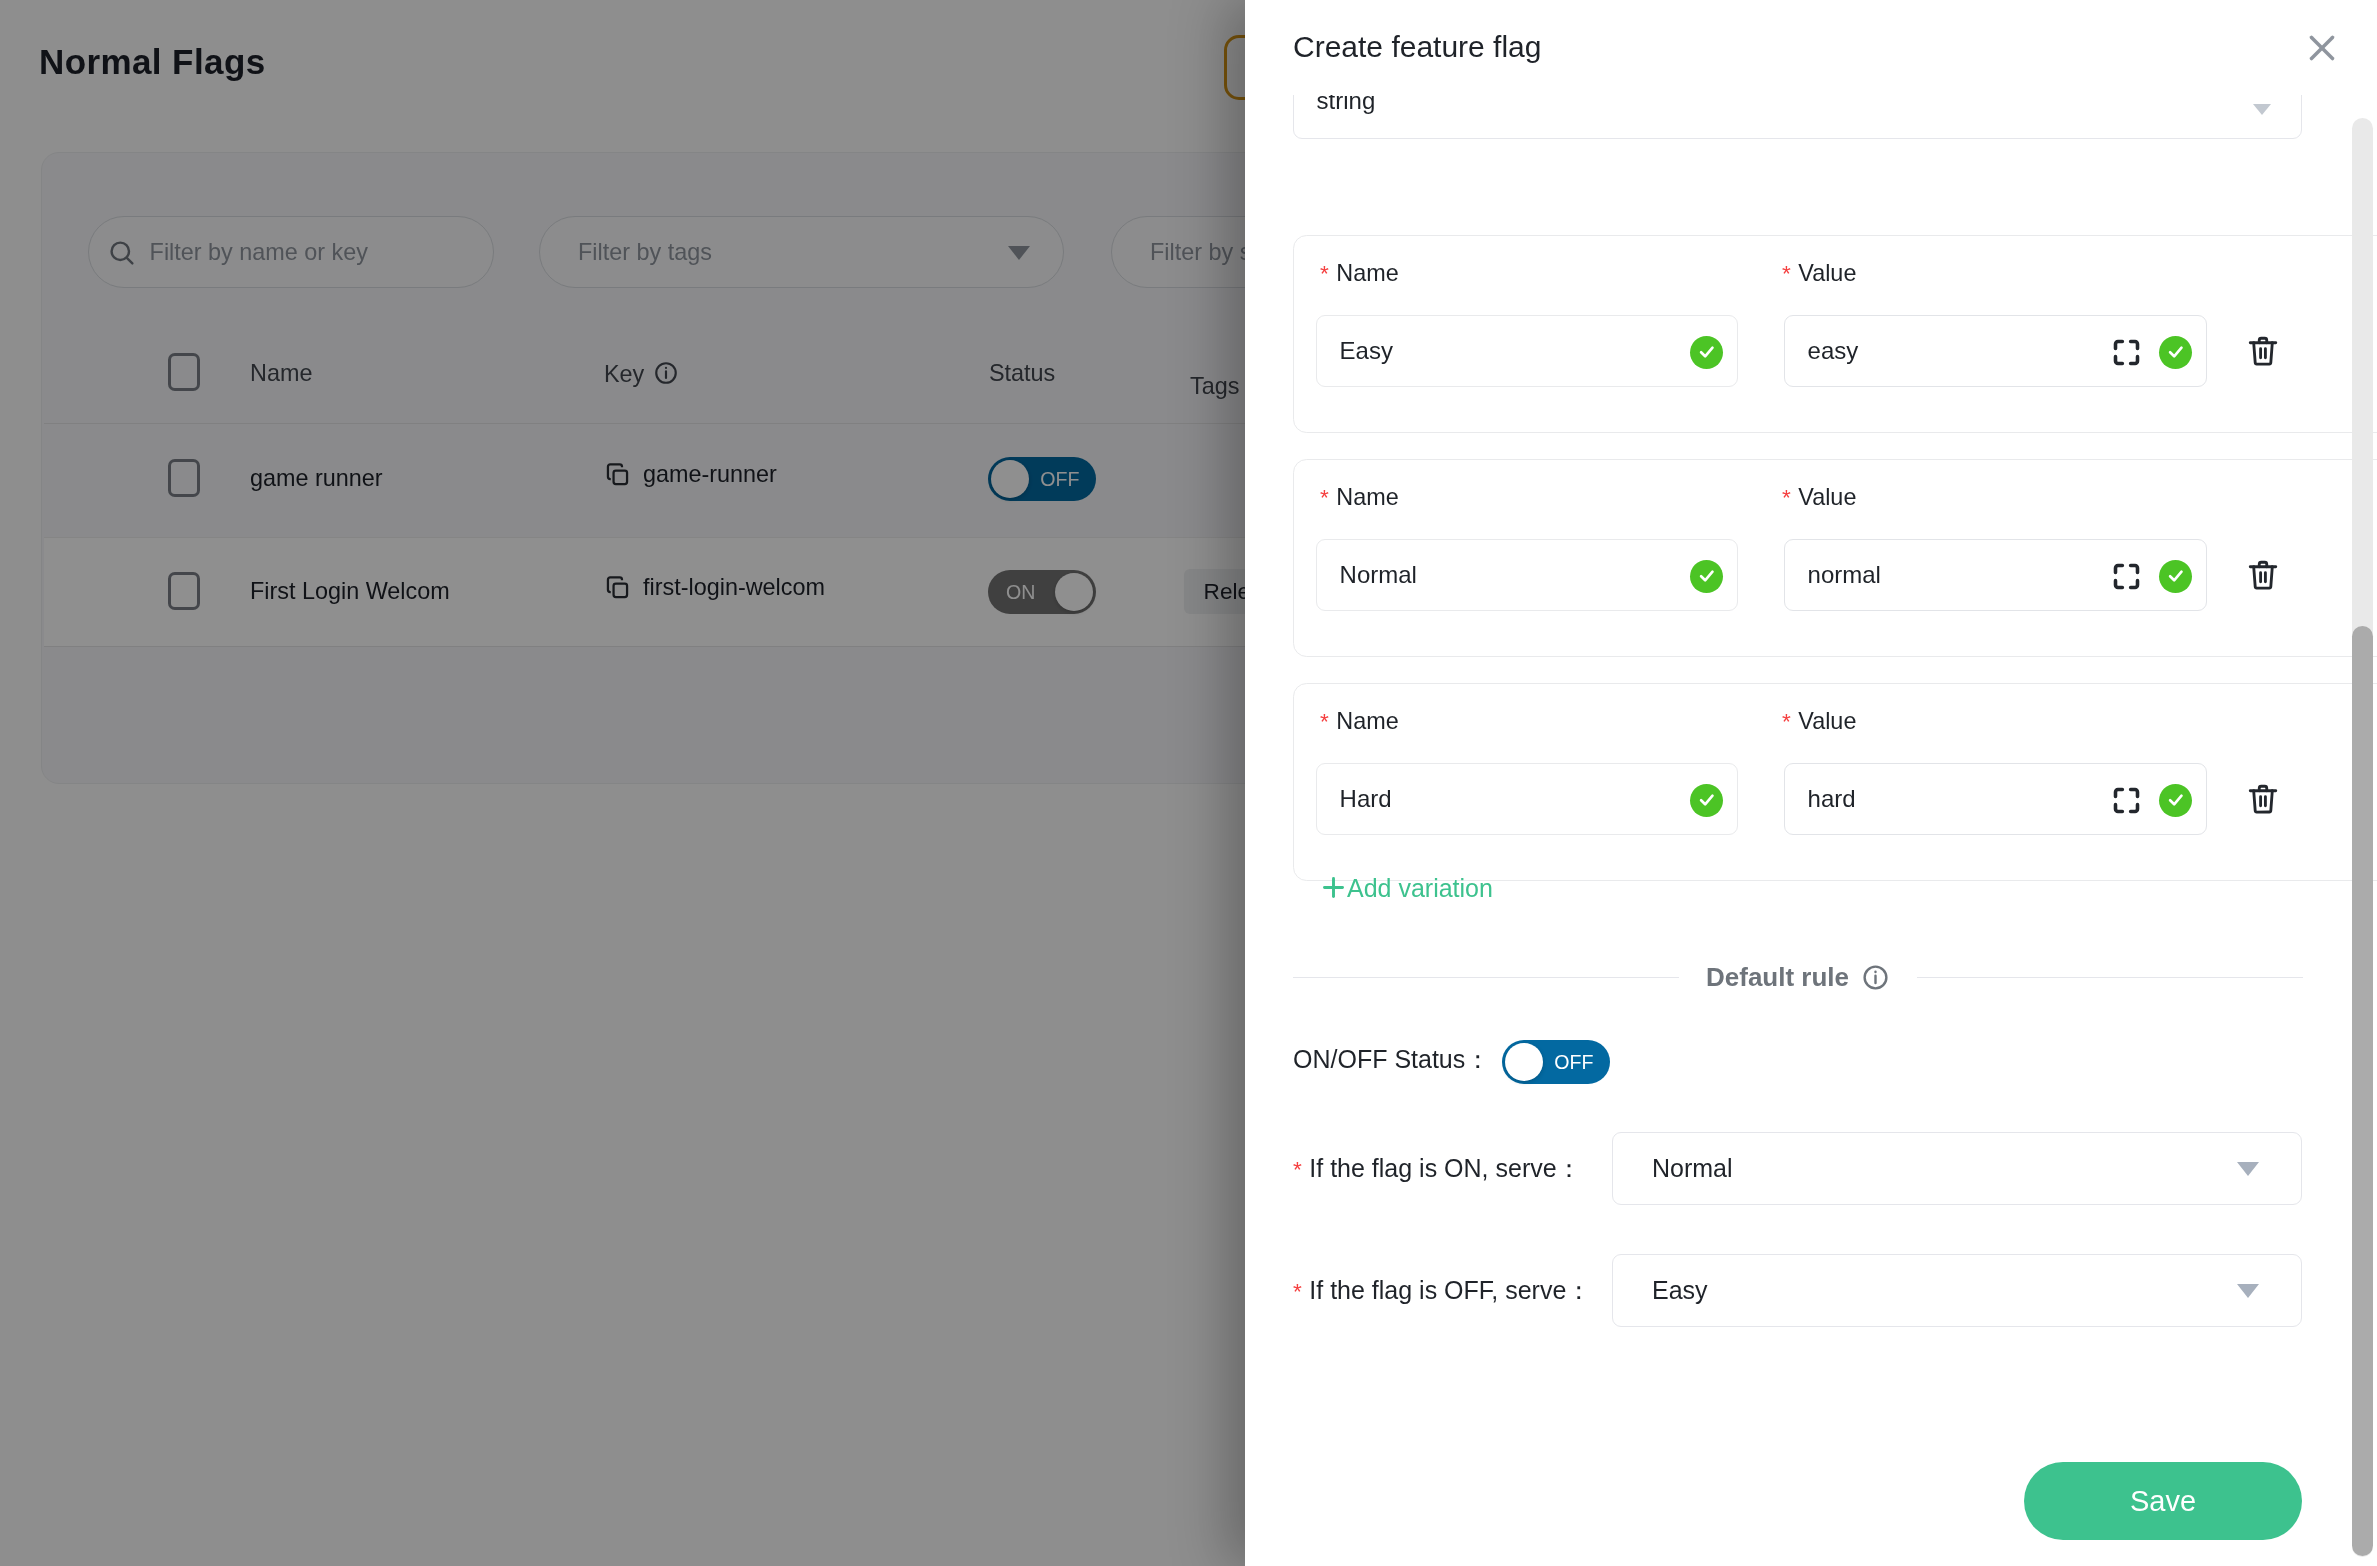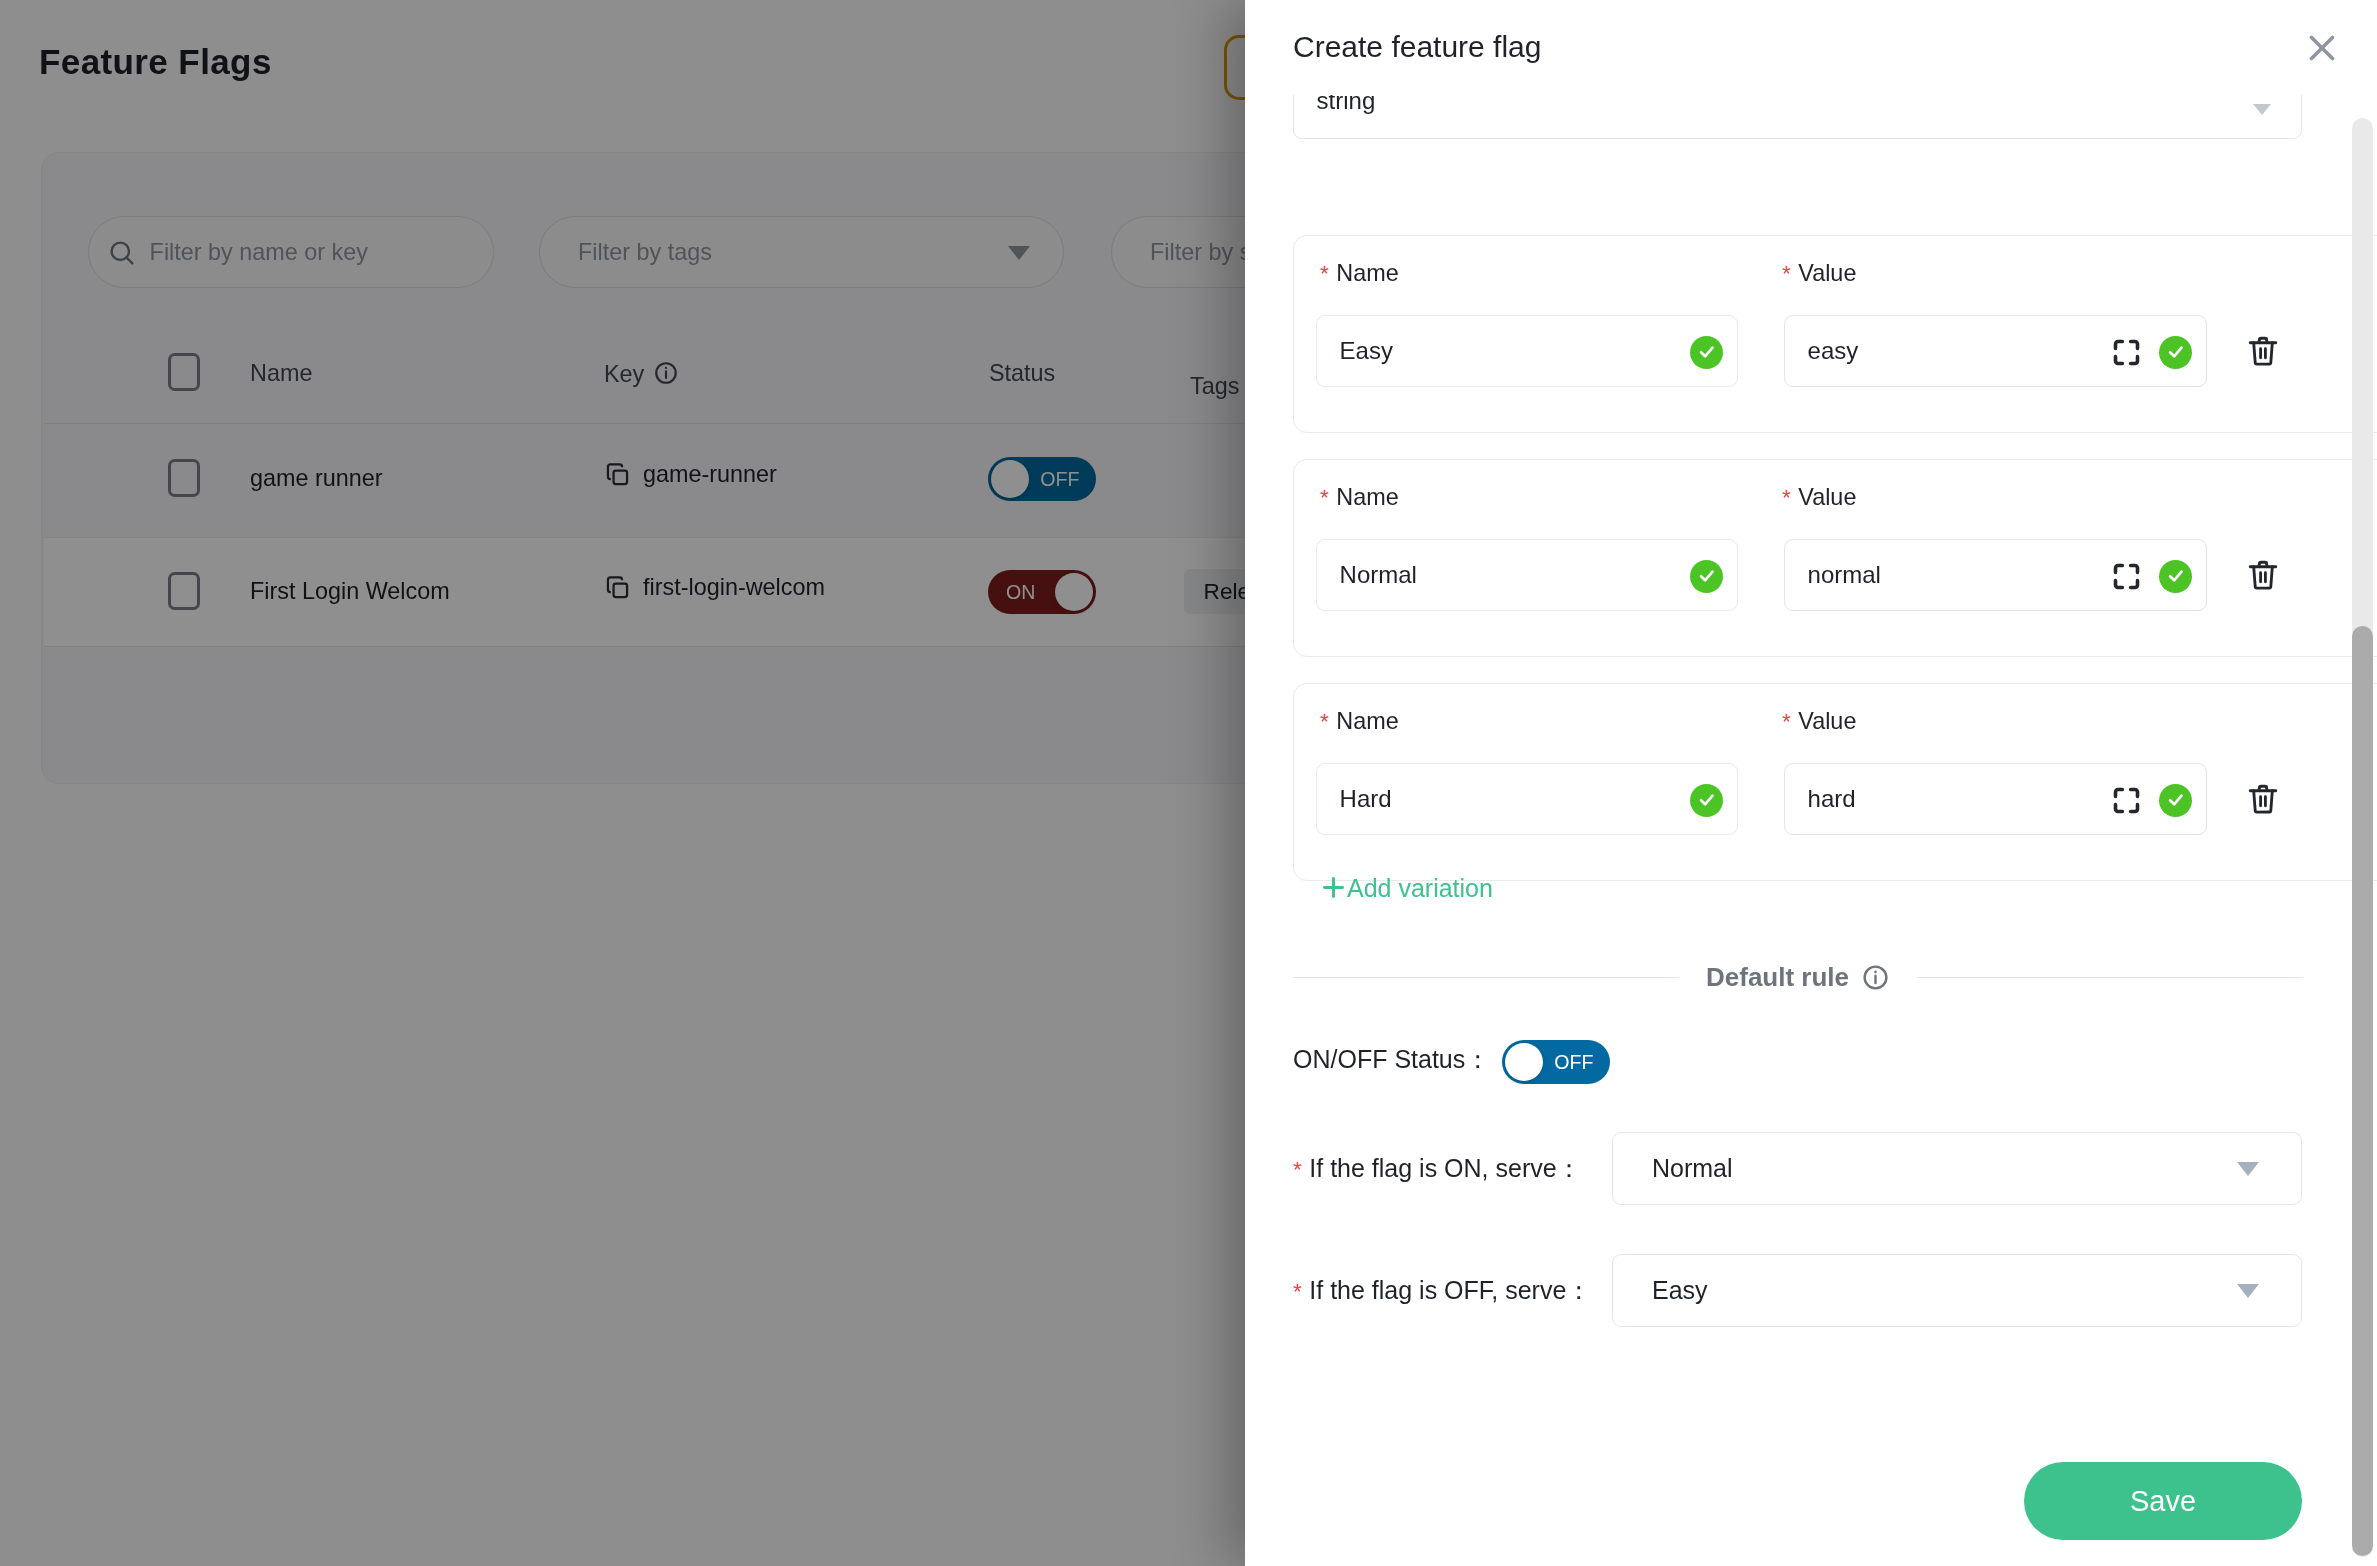--- a/index.html
+++ b/index.html
@@ -42,21 +42,21 @@
   .keycell { display:flex; align-items:center; gap:12px; }
   .info-ic { width:26px; height:26px; color:#42474F; margin-left:9px; vertical-align:-4.5px; }
 
   .toggle { position:absolute; width:108px; height:44px; border-radius:22px; }
   .toggle .knob { position:absolute; top:3px; width:38px; height:38px; border-radius:50%; background:#fff;
                   box-shadow:0 1.5px 4.5px rgba(0,0,0,.18); }
   .toggle .tlabel { position:absolute; top:0; line-height:44px; font-size:19.6px; color:#fff; font-weight:500; }
   .toggle-off { background:#0369a1; }
   .toggle-off .knob { left:3px; }
   .toggle-off .tlabel { right:16.6px; }
-  .toggle-on { background:#7f1d1d; }
+  .toggle-on { background:#737373; }
   .toggle-on .knob { right:3px; }
   .toggle-on .tlabel { left:18px; }
 
   .tagchip { position:absolute; left:1142px; top:33px; width:166px; height:45px; background:#EFF0F2;
              border-radius:6px; font-size:22.6px; color:#1D2129; line-height:45px; padding-left:19.6px; }
 
   
   .overlay { position:absolute; inset:0; background:rgba(0,0,0,0.44); }
 
   
@@ -117,21 +117,21 @@
   .sb-thumb { left:1107px; top:626px; width:21px; height:930px; background:#ABABAB; border-radius:10.6px; }
 
   svg { display:block; }
 </style>
 </head>
 <body>
 
 <div class="screen">
 
   <div class="bg-page">
-    <h1 class="abs page-title">Feature Flags</h1>
+    <h1 class="abs page-title">Normal Flags</h1>
 
     <div class="abs amber-btn"></div>
 
     <div class="abs flags-card">
       <div class="row2-band"></div>
 
       <div class="pill pill-tags">
         <input placeholder="Filter by tags" style="">
         <span class="caret"></span>
       </div>

